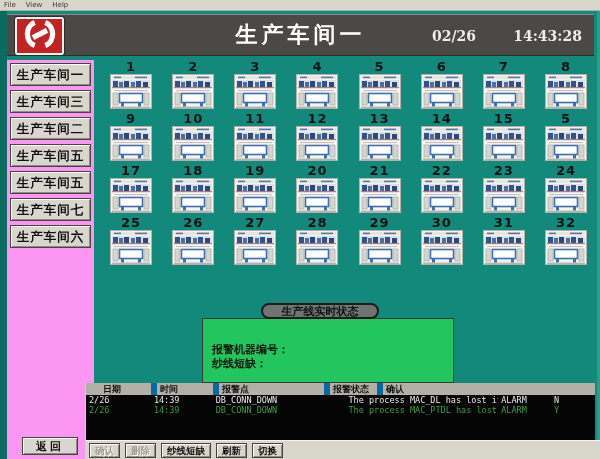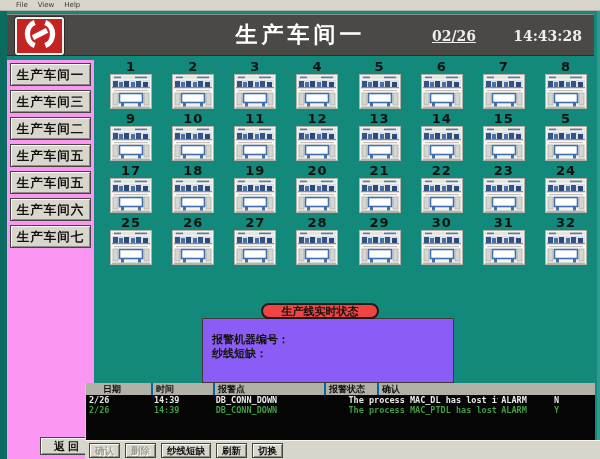--- a/index.html
+++ b/index.html
@@ -3,80 +3,80 @@
 <meta charset="utf-8">
 <style>
   * { margin:0; padding:0; box-sizing:border-box; }
   html,body { width:600px; height:459px; }
   body { font-family:"DejaVu Sans", sans-serif; background:#9a9a92; overflow:hidden; }
   .screen { position:relative; width:600px; height:459px; background:#13897c; }
 
   
   .menubar { position:absolute; left:0; top:0; width:600px; height:11px;
     background:#d8d5ca; border-bottom:1px solid #b3b0a6;
-    font-size:7px; color:#3a3a34; display:flex; gap:10px; align-items:center; padding-left:16px; }
+    font-size:7px; color:#3a3a34; display:flex; gap:10px; align-items:center; padding-left:4px; }
   .menubar span { cursor:default; }
 
   
   .mainarea { position:absolute; left:0; top:11px; width:600px; height:448px;
     background:#13897c; border-right:3px solid #2d9c8d; border-bottom:2px solid #0c6b60; }
   .leftedge { position:absolute; left:0; top:11px; width:7px; height:448px; background:#0c6b60; }
 
   
   .header { position:absolute; left:7px; top:14px; width:587px; height:42px;
     background:#4b4945; border-top:1px solid #8a8a82; border-bottom:1px solid #2e2d2a; }
   .logo { position:absolute; left:8px; top:2px; width:49px; height:38px;
     background:#c32421; border:2px solid #f2f2ee; outline:1px solid #2c2c28; border-radius:2px;
     display:flex; align-items:center; justify-content:center; }
   .title { position:absolute; left:0; top:0; width:100%; height:100%;
     display:flex; align-items:center; justify-content:center;
     color:#fff; font-size:22px; font-weight:bold; letter-spacing:4px; }
-  .hdr-date { position:absolute; right:118px; top:13px; color:#eee; font-size:14px; font-weight:bold; font-family:"DejaVu Serif", serif;text-decoration:underline; }
+  .hdr-date { position:absolute; right:118px; top:13px; color:#eee; font-size:14px; font-weight:bold; font-family:"DejaVu Serif", serif; }
   .hdr-time { position:absolute; right:12px; top:13px; color:#eee; font-size:14px; font-weight:bold; font-family:"DejaVu Serif", serif; }
 
   
   .sidebar { position:absolute; left:7px; top:60px; width:87px; height:399px;
     background:#fc96f3; padding:3px; }
   .wbtn { display:block; width:81px; height:23px; margin-bottom:4px;
     background:#d9d6cd; border:1px solid #46453f;
     box-shadow: inset 1px 1px 0 #fbfbf7, inset -1px -1px 0 #8d8b83;
     font-family:"DejaVu Sans", sans-serif; font-size:12.5px; font-weight:bold; color:#111;
     letter-spacing:1px; cursor:pointer; line-height:20px; text-align:center; }
   .backbtn { position:absolute; left:15px; bottom:4px; width:56px; height:18px;
     background:#d9d6cd; border:1px solid #46453f;
     box-shadow: inset 1px 1px 0 #fbfbf7, inset -1px -1px 0 #8d8b83;
-    font-size:11px; font-weight:bold; color:#111; letter-spacing:3px; cursor:pointer;margin-left:18px; }
+    font-size:11px; font-weight:bold; color:#111; letter-spacing:3px; cursor:pointer; }
 
   
   .grid { position:absolute; left:100px; top:60px; width:497px; height:210px;
     display:grid; grid-template-columns:repeat(8, 1fr); grid-auto-rows:52px; }
   .mcell { display:flex; flex-direction:column; align-items:center; cursor:pointer; }
   .mnum { font-size:13px; font-weight:bold; color:#111; line-height:14px; letter-spacing:1px; }
   .micon { width:42px; height:35px; display:block; }
 
   
   .pill { position:absolute; left:261px; top:303px; width:118px; height:16px;
-    background:#ef4444; border:2px solid #1c1c18; border-radius:8px;
+    background:#737373; border:2px solid #1c1c18; border-radius:8px;
     display:flex; align-items:center; justify-content:center;
     font-size:11px; font-weight:bold; color:#111; z-index:3; }
   .darkpanel { position:absolute; left:202px; top:318px; width:252px; height:65px;
-    background:#8b5cf6; border:1px solid #3c3a35; z-index:2;
-    padding:14px 0 0 9px; }
+    background:#22c55e; border:1px solid #3c3a35; z-index:2;
+    padding:24px 0 0 9px; }
   .darkpanel div { font-size:11px; font-weight:bold; color:#14140f; line-height:14px; }
 
   
   .alarm { position:absolute; left:85px; top:383px; width:510px; height:57px;
     border-left:1px solid #cfcdc4; }
   .thead { display:flex; height:12px; background:#b3b0a7; }
   .thead .hc { font-size:9px; font-weight:bold; color:#12110e; line-height:12px;
-    padding-left:3px; border-left:2px solid #0369a1; overflow:hidden; white-space:nowrap; }
+    padding-left:3px; border-left:6px solid #0369a1; overflow:hidden; white-space:nowrap; }
   .thead .hc:first-child { border-left:none;padding-left:17px; }
   .tbody { background:#050505; height:45px; overflow:hidden; }
   .trow { display:flex; height:10px; }
-  .trow .tc { font-family:"DejaVu Sans Mono", monospace; font-size:8.5px; font-weight:bold;
+  .trow .tc { font-family:"DejaVu Sans Mono", monospace; font-size:8.5px; font-weight:normal;
     line-height:10px; padding-left:3px; overflow:hidden; white-space:nowrap; }
 
   
   .toolbar { position:absolute; left:85px; top:440px; width:515px; height:19px;
     background:#d8d5ca; border-top:1px solid #f5f4ef; display:flex; align-items:center;
     gap:5px; padding-left:4px; }
   .tbtn { height:15px; background:#d8d5ca; border:1px solid #46453f;
     box-shadow: inset 1px 1px 0 #fbfbf7, inset -1px -1px 0 #8d8b83;
     font-size:9.5px; font-weight:bold; padding:0 5px; line-height:13px; cursor:pointer; color:#111; }
   .tbtn.disabled { color:#a09d93; text-shadow:1px 1px 0 #fff; cursor:default; }
@@ -110,22 +110,22 @@
     <div class="hdr-time">14:43:28</div>
   </div>
 
   <div class="sidebar">
     <div id="sidebar-buttons">
         <button class="wbtn">生产车间一</button>
         <button class="wbtn">生产车间三</button>
         <button class="wbtn">生产车间二</button>
         <button class="wbtn">生产车间五</button>
         <button class="wbtn">生产车间五</button>
+        <button class="wbtn">生产车间七</button>
         <button class="wbtn">生产车间六</button>
-        <button class="wbtn">生产车间七</button>
       </div>
     <button class="backbtn">返回</button>
   </div>
 
   <div class="grid" id="machine-grid">
       <div class="mcell">
         <div class="mnum">1</div>
         <span>
           <svg class="micon" viewBox="0 0 42 35" width="42" height="35">
             <rect x="0.5" y="0.5" width="41" height="34" fill="#f3f3ef" stroke="#b2b2aa"></rect>

